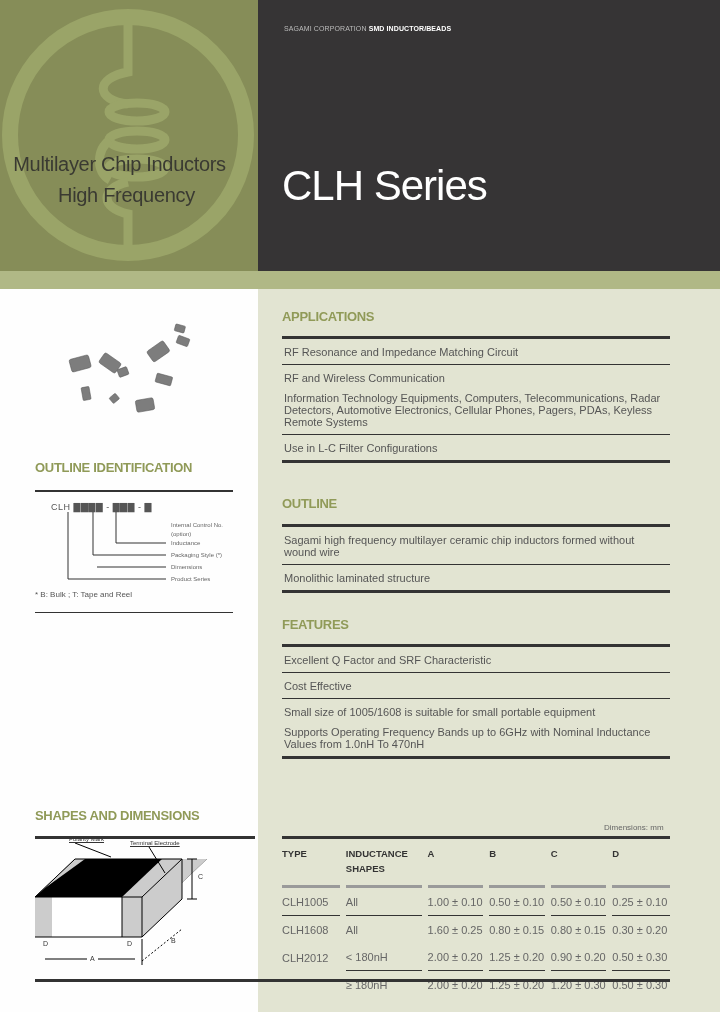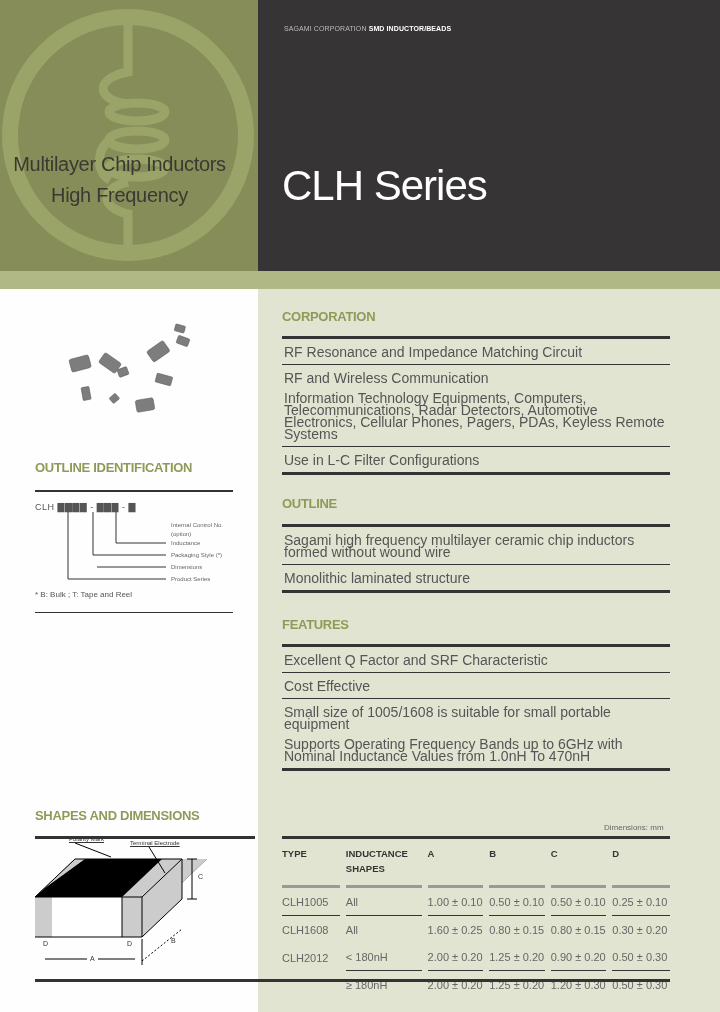--- a/index.html
+++ b/index.html
@@ -8,26 +8,26 @@
   .hero-right { position:absolute; left:258px; top:0; width:462px; height:271px; background:#363435; }
   .band { position:absolute; left:0; top:271px; width:720px; height:18px; background:#b0b886; }
   .right-panel { position:absolute; left:258px; top:289px; width:462px; height:723px; background:#e2e4d2; }
   .logo-svg { position:absolute; left:0; top:0; }
   .hero-sub { position:absolute; left:0; width:239px; text-align:center; color:#3a3a32; font-size:20px; letter-spacing:-0.3px; }
   .breadcrumb { position:absolute; left:284px; top:25px; font-size:7px; color:#bbb; letter-spacing:0.1px; }
   .breadcrumb b { color:#fff; }
   .series-title { position:absolute; left:282px; top:162px; color:#fff; font-size:42px; letter-spacing:-1px; font-weight:normal; }
   .sec-title { position:absolute; color:#909a58; font-weight:bold; font-size:13px; letter-spacing:-0.3px; }
   .list { position:absolute; left:282px; width:388px; border-top:3px solid #333; border-bottom:3px solid #333; }
-  .list .item { font-size:14px; color:#555; padding:7px 2px 6px; line-height:12px; border-top:1px solid #333; }
+  .list .item { font-size:11px; color:#555; padding:7px 2px 6px; line-height:12px; border-top:1px solid #333; }
   .list .item:first-child { border-top:none; }
   .list .item.nob { border-top:none; padding-top:2px; }
   .chips { position:absolute; left:60px; top:315px; width:150px; height:100px; }
   .pid { position:absolute; left:35px; top:490px; width:198px; height:120px; border-top:2px solid #333; border-bottom:1px solid #333; }
-  .pid-code { position:absolute; left:0; top:10px; font-size:9px; color:#555; letter-spacing:0.5px; }
+  .pid-code { position:absolute; left:16px; top:10px; font-size:9px; color:#555; letter-spacing:0.5px; }
   .pid-label { position:absolute; left:136px; font-size:6px; color:#666; }
   .pid-note { position:absolute; left:0; top:98px; font-size:8px; color:#555; }
   .dim-box { position:absolute; left:35px; top:836px; width:220px; height:136px; border-top:3px solid #333; }
   .dim-unit { position:absolute; left:604px; top:823px; font-size:8px; color:#666; }
   table.dims { position:absolute; left:282px; top:836px; width:388px; border-collapse:separate; border-spacing:0; border-top:3px solid #333; }
   table.dims th { text-align:left; font-size:9.5px; color:#333; font-weight:bold; padding:7px 0 9px; vertical-align:top; line-height:15px; border-bottom:3px solid #9a9a9a; }
   table.dims td { font-size:11px; color:#666; padding:8px 0 7px; border-bottom:1px solid #333; }
   table.dims td.nob { border-bottom:none;margin-top:16px; }
   table.dims th span { display:block; }
   .gap { width:6px; }
@@ -40,34 +40,34 @@
   <svg class="logo-svg" width="258" height="271" viewBox="0 0 258 271">
     <circle cx="128" cy="135" r="118" fill="none" stroke="#9aa468" stroke-width="16"></circle>
     <path d="M128 20 L128 72 C95 78 95 100 128 104" fill="none" stroke="#9aa468" stroke-width="9"></path>
     <ellipse cx="137" cy="112" rx="28" ry="9" fill="none" stroke="#9aa468" stroke-width="9"></ellipse>
     <ellipse cx="137" cy="140" rx="28" ry="9" fill="none" stroke="#9aa468" stroke-width="9"></ellipse>
     <ellipse cx="137" cy="168" rx="28" ry="9" fill="none" stroke="#9aa468" stroke-width="9"></ellipse>
     <path d="M110 140 C96 150 96 172 110 180" fill="none" stroke="#9aa468" stroke-width="9"></path>
     <path d="M128 182 C100 188 100 208 128 214 L128 252" fill="none" stroke="#9aa468" stroke-width="9"></path>
   </svg>
   <div class="hero-sub" style="top:153px;">Multilayer Chip Inductors</div>
-  <div class="hero-sub" style="top:184px;">High Frequency</div>
+  <div class="hero-sub" style="top:184px;padding-left:7px;">High Frequency</div>
 </div>
 
 <div class="hero-right"></div>
 <div class="breadcrumb">
   <span>SAGAMI CORPORATION</span>
   <b>SMD INDUCTOR/BEADS</b>
 </div>
 <div class="series-title">CLH Series</div>
 
 <div class="band"></div>
 <div class="right-panel"></div>
 
-<div class="sec-title" style="left:282px; top:309px;">CORPORATION</div>
+<div class="sec-title" style="left:282px; top:309px;">APPLICATIONS</div>
 <div class="list" style="top:336px;">
   <div class="item">RF Resonance and Impedance Matching Circuit</div>
   <div class="item">RF and Wireless Communication</div>
   <div class="item nob">Information Technology Equipments, Computers, Telecommunications, Radar Detectors, Automotive Electronics, Cellular Phones, Pagers, PDAs, Keyless Remote Systems</div>
   <div class="item">Use in L-C Filter Configurations</div>
 </div>
 
 <div class="sec-title" style="left:282px; top:496px;">OUTLINE</div>
 <div class="list" style="top:524px;">
   <div class="item">Sagami high frequency multilayer ceramic chip inductors formed without wound wire</div>

